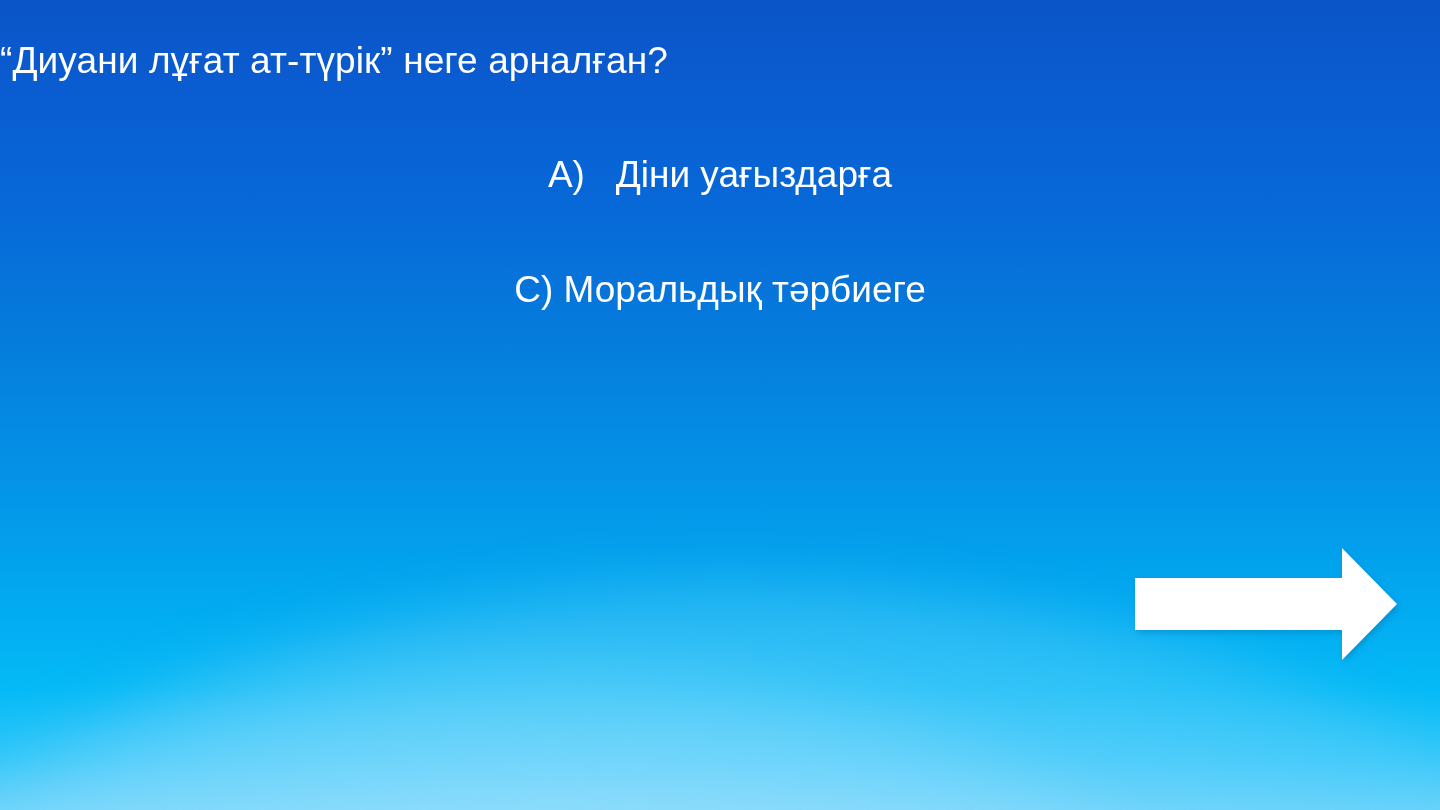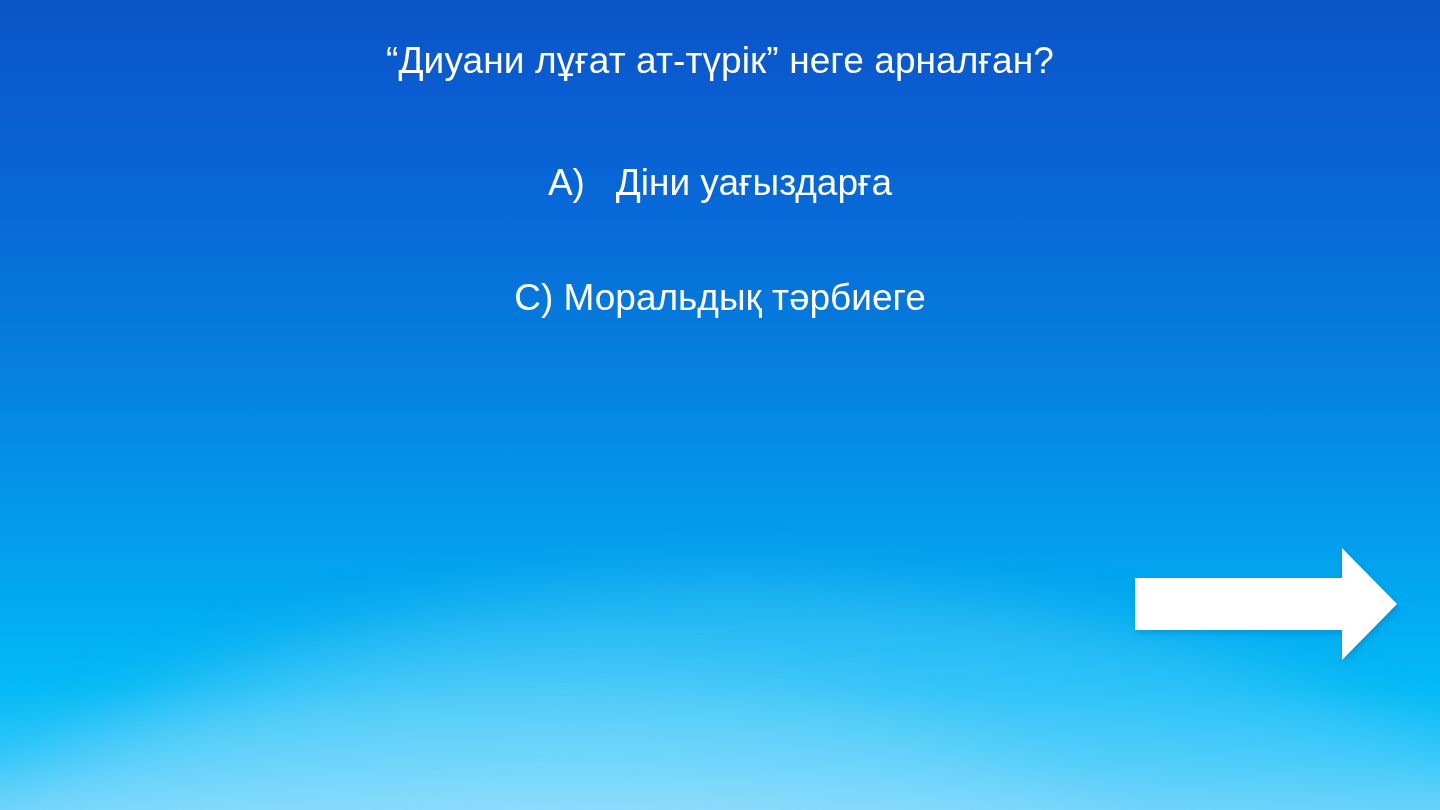--- a/index.html
+++ b/index.html
@@ -64,32 +64,31 @@
   #content {
     position: absolute;
     inset: 0;
   }
 
   .question-title {
     position: absolute;
     top: 38px;
     left: 0;
     width: 1368px;
-    text-align: center;
+    text-align: left;
     color: #ffffff;
     font-size: 37px;
     line-height: 46px;
     letter-spacing: 0.1px;
     white-space: nowrap;
-    padding-left: 36px;
   }
 
   .options {
     position: absolute;
-    top: 160px;
+    top: 152px;
     left: 0;
     width: 1440px;
   }
 
   .option-line {
     width: 100%;
     text-align: center;
     color: #ffffff;
     font-size: 37px;
     line-height: 46px;

